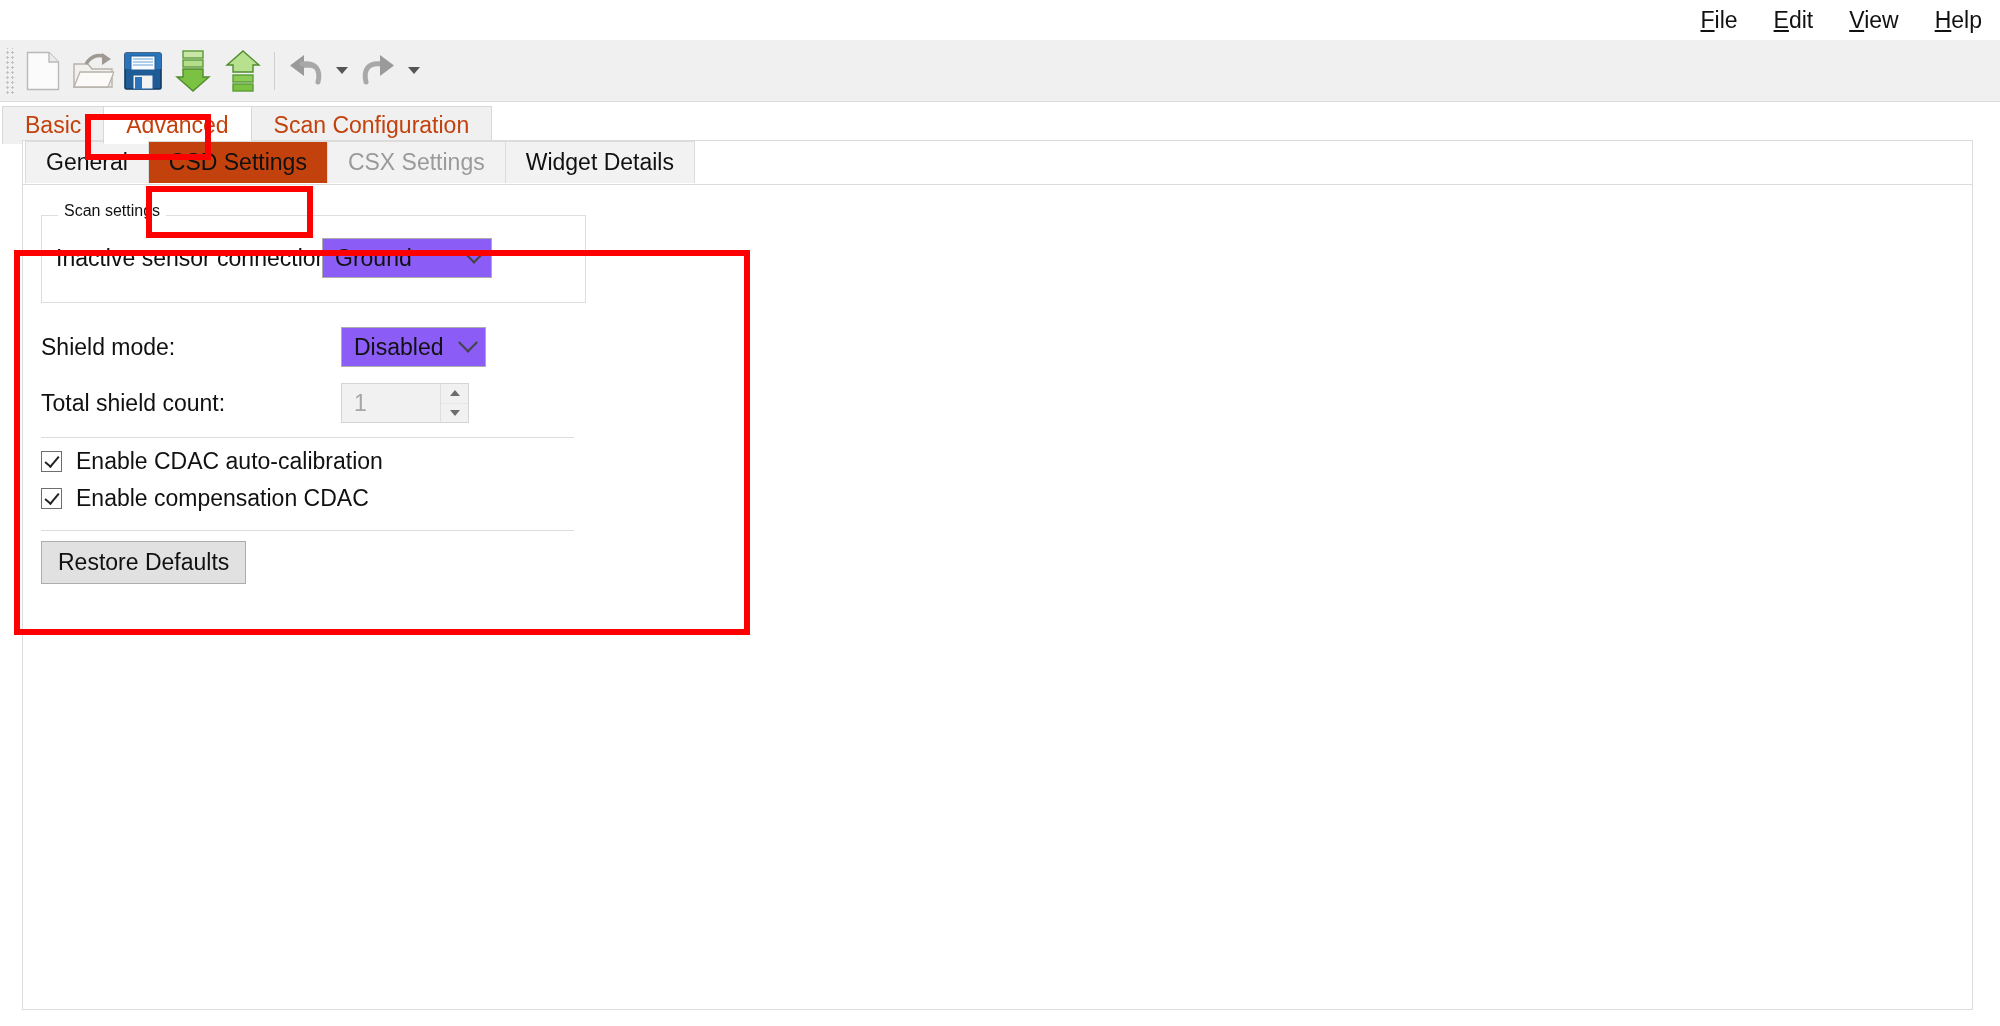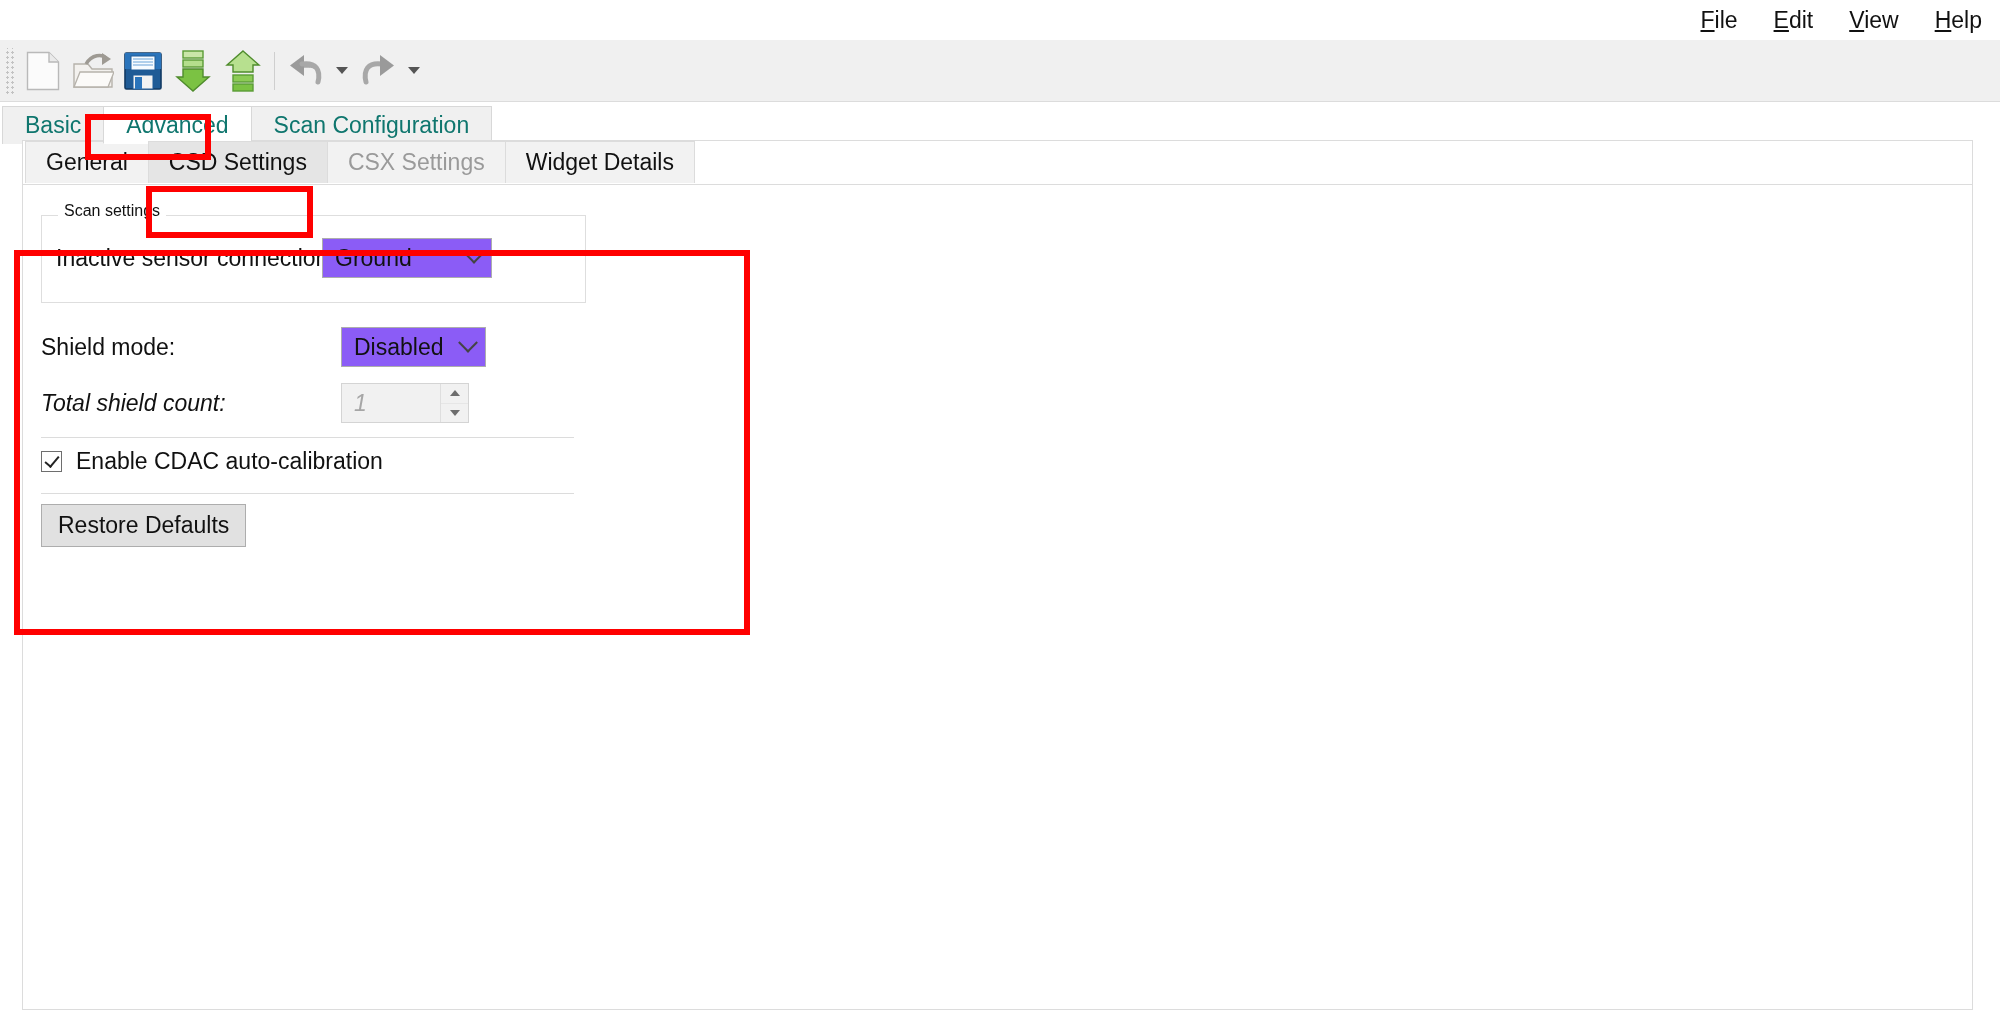--- a/index.html
+++ b/index.html
@@ -74,21 +74,21 @@
     display: flex;
     align-items: flex-end;
     background: #ffffff;
     padding-left: 2px;
   }
   .otab {
     height: 38px;
     display: flex; align-items: center;
     padding: 0 22px;
     font-size: 23px;
-    color: #0f766e;
+    color: #c2410c;
     background: #f0f0f0;
     border: 1px solid #d8d8d8;
     border-bottom: none;
     margin-right: -1px;
     white-space: nowrap;
   }
   .otab.active {
     background: #ffffff;
     border-bottom: 1px solid #ffffff;
     position: relative;
@@ -122,21 +122,21 @@
     padding: 0 20px;
     font-size: 23px;
     color: #111;
     background: #f2f2f2;
     border: 1px solid #dcdcdc;
     border-bottom: none;
     margin-right: -1px;
     white-space: nowrap;
   }
   .itab.active {
-    background: #e5e5e5;
+    background: #c2410c;
     z-index: 3;
   }
   .itab.disabled { color: #9a9a9a; }
 
   .inner-content {
     position: absolute;
     left: 0; right: 0;
     top: 43px; bottom: 0;
     background: #ffffff;
     border-top: 1px solid #dcdcdc;
@@ -417,21 +417,21 @@
       
       <div class="row" style="margin-top:24px;">
         <div class="lbl" style="width:300px">Shield mode:</div>
         <div class="combo" style="width:145px;">
           <span>Disabled</span>
           <span class="chev"></span>
         </div>
       </div>
 
       
-      <div class="row" style="margin-top:16px;font-style:italic;">
+      <div class="row" style="margin-top:16px;">
         <div class="lbl" style="width:300px">Total shield count:</div>
         <div class="spinner">
           <div class="spin-val">1</div>
           <div class="spin-btns">
             <div class="spin-btn">
                 <span class="arw-up"></span>
               </div>
             <div class="spin-btn">
                 <span class="arw-dn"></span>
               </div>
@@ -439,20 +439,24 @@
         </div>
       </div>
 
       <div class="hr"></div>
 
       
       <div class="cbrow">
         <span class="cbox checked"></span>
         <span class="cb-lbl">Enable CDAC auto-calibration</span>
       </div>
+      <div class="cbrow">
+        <span class="cbox checked"></span>
+        <span class="cb-lbl">Enable compensation CDAC</span>
+      </div>
 
       <div class="hr" style="margin-top:18px;"></div>
 
       
       <div class="btn">
           <span>Restore Defaults</span>
         </div>
 
     </div>
   </div>

